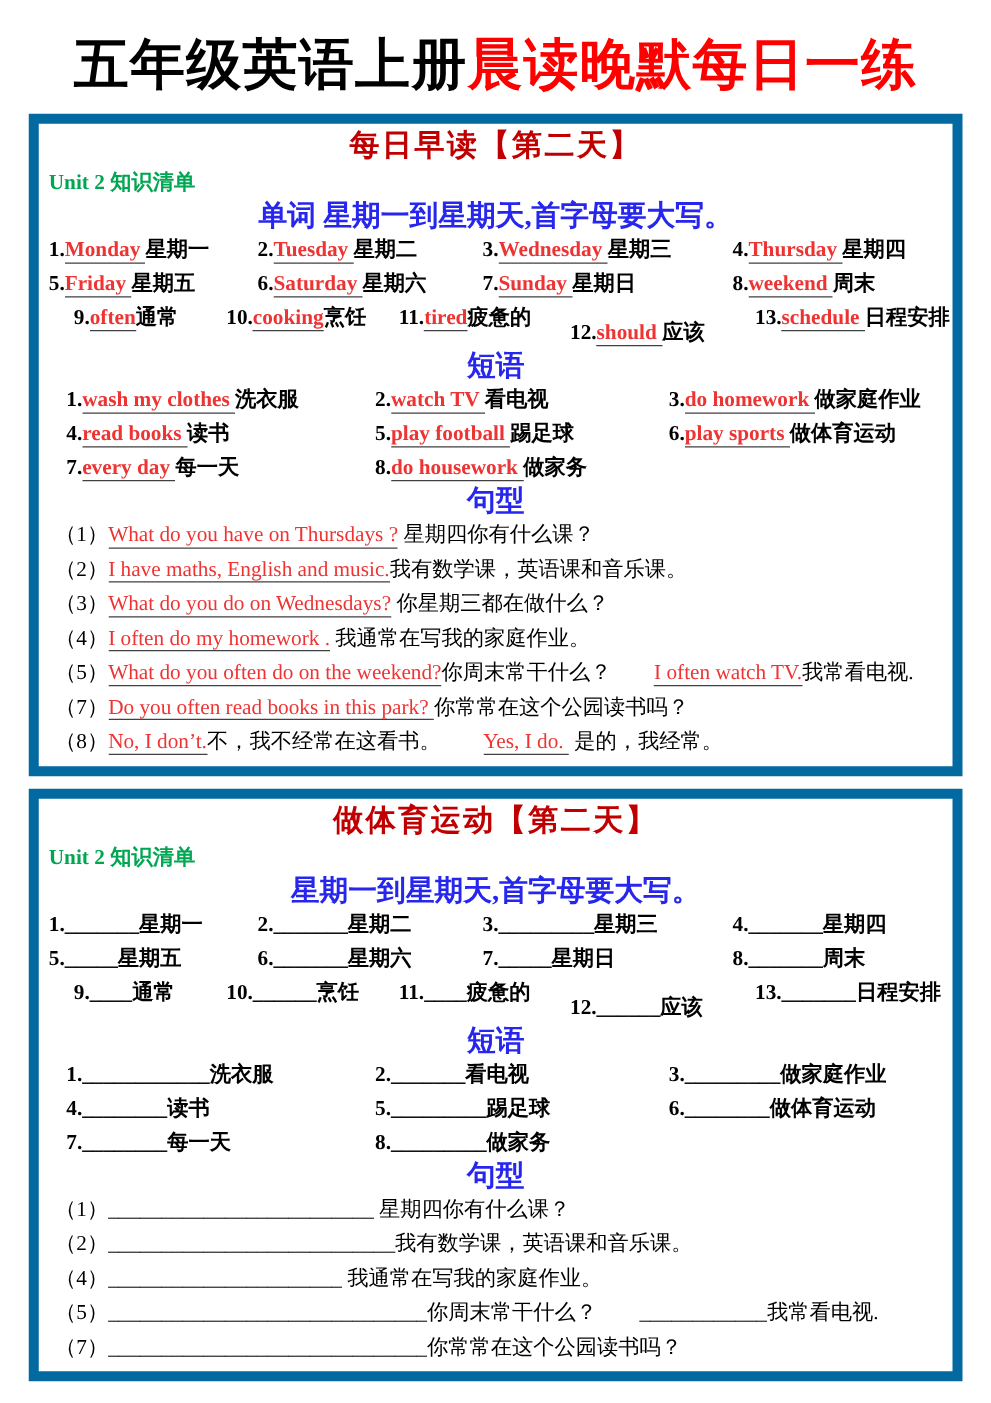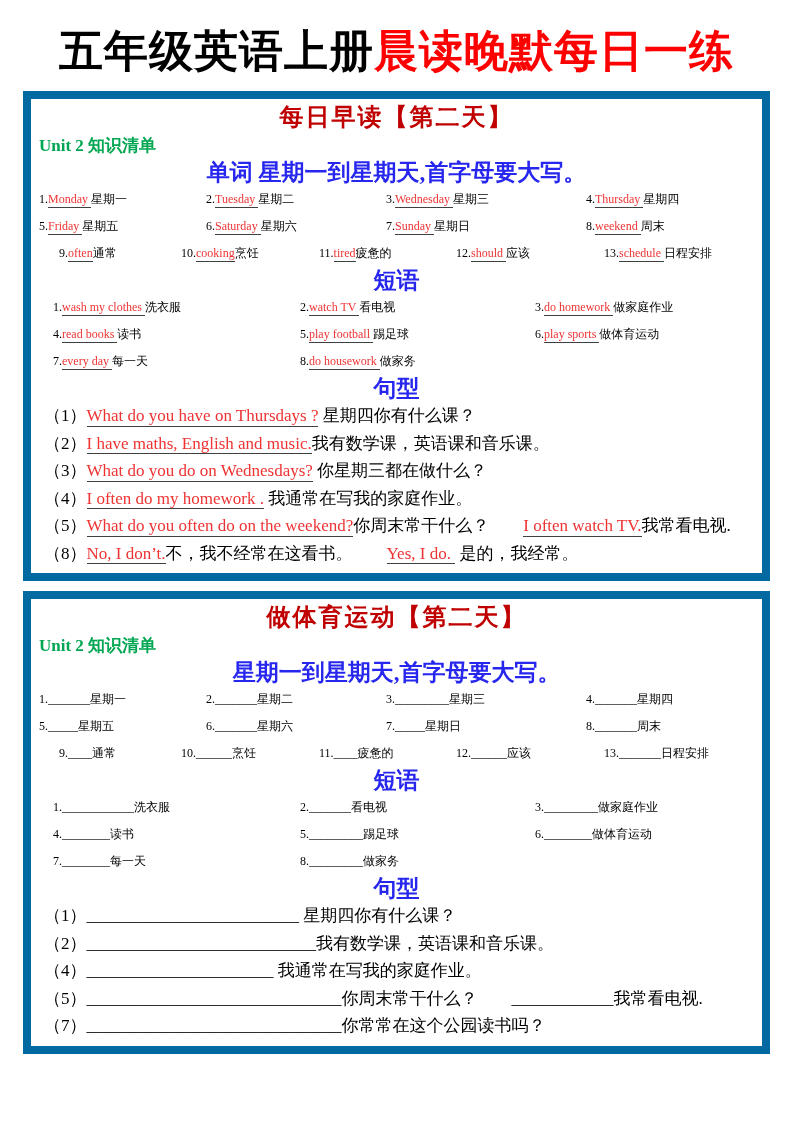--- a/index.html
+++ b/index.html
@@ -20,35 +20,35 @@
     border:8px solid #0369a1;
     margin:0 23px 10px 23px;
     padding:3px 8px 6px 8px;
   }
   .sec-header{
     text-align:center;color:#c00000;font-weight:bold;
     font-size:24px;line-height:31px;letter-spacing:2px;
   }
   .unit{color:#00a651;font-size:17px;font-weight:600;line-height:26px;}
   .label{color:#2626ee;font-size:23px;font-weight:bold;line-height:27px;text-align:center;}
-  .line{font-size:12px;line-height:27px;white-space:nowrap;}
+  .line{font-size:17px;line-height:27px;white-space:nowrap;font-weight:bold;}
   .entry{display:inline-block;white-space:pre;vertical-align:top;}
   .num,.en,.zh{white-space:pre;}
   .ans{color:#ee3333;border-bottom:1.5px solid #404040;padding-bottom:0.5px;}
   .blank{color:#000;}
   .sent{font-size:17px;line-height:27.5px;white-space:nowrap;padding-left:5px;}
   .gap{margin-left:34px;}
   
   .cols4 .entry:nth-child(1){width:167px;}
   .cols4 .entry:nth-child(2){width:180px;}
   .cols4 .entry:nth-child(3){width:200px;}
   .cols5 .entry:nth-child(1){width:122px;margin-left:20px;}
   .cols5 .entry:nth-child(2){width:138px;}
   .cols5 .entry:nth-child(3){width:137px;}
-  .cols5 .entry:nth-child(4){width:148px;}
+  .cols5 .entry:nth-child(4){width:148px;margin-top:12px;}
   .cols3 .entry:nth-child(1){width:247px;margin-left:14px;}
   .cols3 .entry:nth-child(2){width:235px;}
 </style>
 </head>
 <body>
 
 <div class="page">
 
   <h1 class="title"><span class="t-black">五年级英语上册</span><span class="t-red">晨读晚默每日一练</span></h1>
 
@@ -78,20 +78,21 @@
       <span class="entry"><span class="num">7.</span><span class="en ans">every day </span><span class="zh">每一天</span></span><span class="entry"><span class="num">8.</span><span class="en ans">do housework </span><span class="zh">做家务</span></span>
     </div>
 
     <div class="label">句型</div>
     <div>
       <div class="sent"><span class="num">（1）</span><span class="en ans">What do you have on Thursdays ?</span><span class="zh"> 星期四你有什么课？</span></div>
         <div class="sent"><span class="num">（2）</span><span class="en ans">I have maths, English and music.</span><span class="zh">我有数学课，英语课和音乐课。</span></div>
         <div class="sent"><span class="num">（3）</span><span class="en ans">What do you do on Wednesdays?</span><span class="zh"> 你星期三都在做什么？</span></div>
         <div class="sent"><span class="num">（4）</span><span class="en ans">I often do my homework .</span><span class="zh"> 我通常在写我的家庭作业。</span></div>
         <div class="sent"><span class="num">（5）</span><span class="en ans">What do you often do on the weekend?</span><span class="zh">你周末常干什么？</span><span class="en ans gap">I often watch TV.</span><span class="zh">我常看电视.</span></div>
+        <div class="sent"><span class="num">（7）</span><span class="en ans">Do you often read books in this park? </span><span class="zh">你常常在这个公园读书吗？</span></div>
         <div class="sent"><span class="num">（8）</span><span class="en ans">No, I don’t.</span><span class="zh">不，我不经常在这看书。</span><span class="en ans gap">Yes, I do. </span><span class="zh"> 是的，我经常。</span></div>
     </div>
   </section>
 
   <section class="box">
     <div class="sec-header">做体育运动【第二天】</div>
     <div class="unit">Unit 2  知识清单</div>
     <div class="label">星期一到星期天,首字母要大写。</div>
 
     <div class="line cols4">

